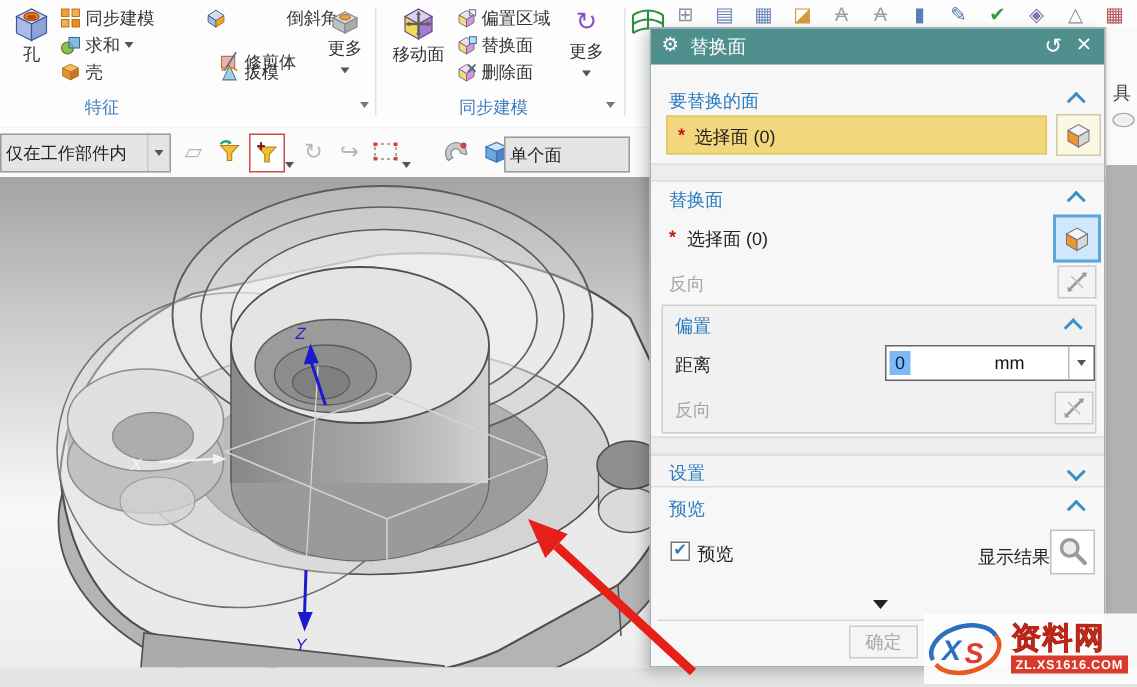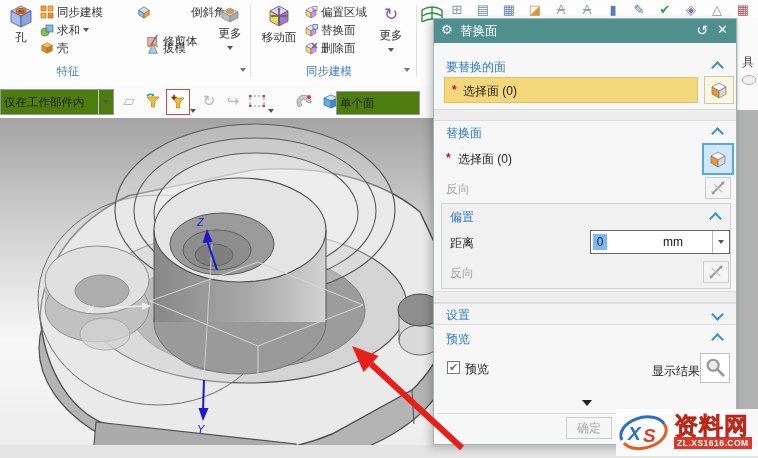--- a/index.html
+++ b/index.html
@@ -14,21 +14,21 @@
   .bigbtn .blbl{display:block;margin-top:2px;line-height:13px;}
   .srow{position:absolute;height:18px;display:flex;align-items:center;gap:3px;font-size:11.5px;color:#333;white-space:nowrap;}
   .grouplabel{position:absolute;top:64px;font-size:11.5px;color:#3f7fc1;text-align:center;}
   .vsep{position:absolute;top:5px;width:1px;height:72px;background:#e2e2e2;}
   .carr{display:inline-block;width:0;height:0;border-left:3.5px solid transparent;border-right:3.5px solid transparent;border-top:4px solid #555;}
   .launcher{position:absolute;top:68px;width:0;height:0;border-left:3.5px solid transparent;border-right:3.5px solid transparent;border-top:4px solid #777;}
   #topicons{position:absolute;left:444px;top:0px;height:20px;display:flex;}
   .tic{width:26px;height:20px;text-align:center;font-size:13px;line-height:20px;}
   
   #selbar{position:absolute;left:0;top:85px;width:758px;height:33px;background:#fbfbfb;border-bottom:1px solid #d4d4d4;}
-  .combo{position:absolute;background:#4d7c0f;border:1px solid #9a9a9a;font-size:11.5px;color:#222;display:flex;align-items:center;}
+  .combo{position:absolute;background:#e5e5e5;border:1px solid #9a9a9a;font-size:11.5px;color:#222;display:flex;align-items:center;}
   .combo .cv{flex:1;padding-left:3px;overflow:hidden;white-space:nowrap;}
   .combo .cd{width:14px;align-self:stretch;border-left:1px solid #c8c8c8;display:flex;align-items:center;justify-content:center;}
   .ibtn{position:absolute;top:4px;width:22px;height:24px;display:flex;align-items:center;justify-content:center;}
   .gray{color:#b8b8b8;font-size:15px;}
   
   #viewport{position:absolute;left:0;top:118px;width:758px;height:327px;}
   
   #bottomstrip{position:absolute;left:0;top:445px;width:758px;height:13px;background:#e4e4e4;z-index:3;}
   #rightstrip{position:absolute;left:737px;top:18px;width:21px;height:427px;z-index:2;background:#b2b2b2;}
   #rightstrip .rtop{position:absolute;left:0;top:0;width:21px;height:92px;background:#fafafa;border-left:1px solid #e0e0e0;}
@@ -61,21 +61,21 @@
   .setrow{position:absolute;left:0;width:100%;height:22px;background:#f4f4f4;border-top:1px solid #dddddd;border-bottom:1px solid #dddddd;box-sizing:border-box;}
   .ckbox{position:absolute;width:13px;height:13px;border:1px solid #777;background:#fff;box-sizing:border-box;font-size:11px;line-height:11px;text-align:center;color:#3a77c2;}
   .magbtn{position:absolute;width:30px;height:30px;border:1px solid #c0c0c0;background:#fff;display:flex;align-items:center;justify-content:center;box-sizing:border-box;}
   .collapse-tri{position:absolute;left:148px;top:381px;width:0;height:0;border-left:5px solid transparent;border-right:5px solid transparent;border-top:6px solid #222;}
   .btline{position:absolute;left:4px;top:394px;width:296px;border-top:1px solid #d8d8d8;}
   .okbtn{position:absolute;top:398px;height:22px;background:#f5f5f5;border:1px solid #cdcdcd;box-sizing:border-box;color:#a8a8a8;font-size:12px;text-align:center;line-height:20px;}
   
   #arrowlayer{position:absolute;left:0;top:0;width:758px;height:458px;z-index:8;pointer-events:none;}
   #watermark{position:absolute;left:616px;top:409px;width:142px;height:47px;background:rgba(253,253,253,.93);z-index:9;display:flex;align-items:center;}
   #watermark .wcol{margin-left:2px;}
-  #watermark .wname{font-size:24px;font-weight:bold;color:#e23b2e;letter-spacing:1px;line-height:20px;-webkit-text-stroke:.5px #b52618;}
+  #watermark .wname{font-size:20px;font-weight:bold;color:#e23b2e;letter-spacing:1px;line-height:20px;-webkit-text-stroke:.5px #b52618;}
   #watermark .wurl{margin-top:1px;background:#d93a2b;color:#fff;font-size:8.5px;font-weight:bold;padding:1px 3px;letter-spacing:.5px;}
 </style>
 </head>
 <body>
 
 <div id="ribbon">
 
   <div class="bigbtn" style="left:2px;width:38px;">
     <svg class="bicon" width="26" height="26" viewBox="0 0 26 26">
       <polygon points="3,8 13,3 23,8 13,13" fill="#cdd9f2" stroke="#44539a" stroke-width="0.8"></polygon>

